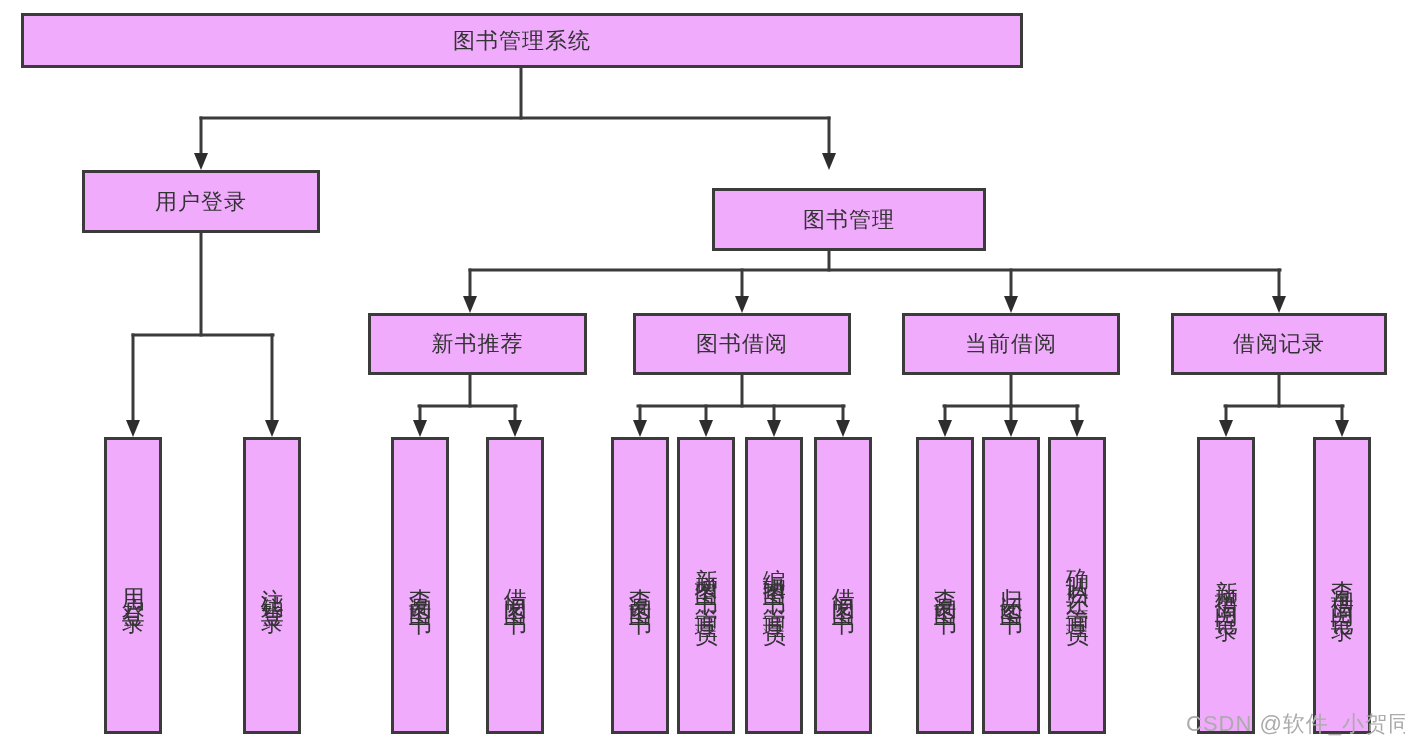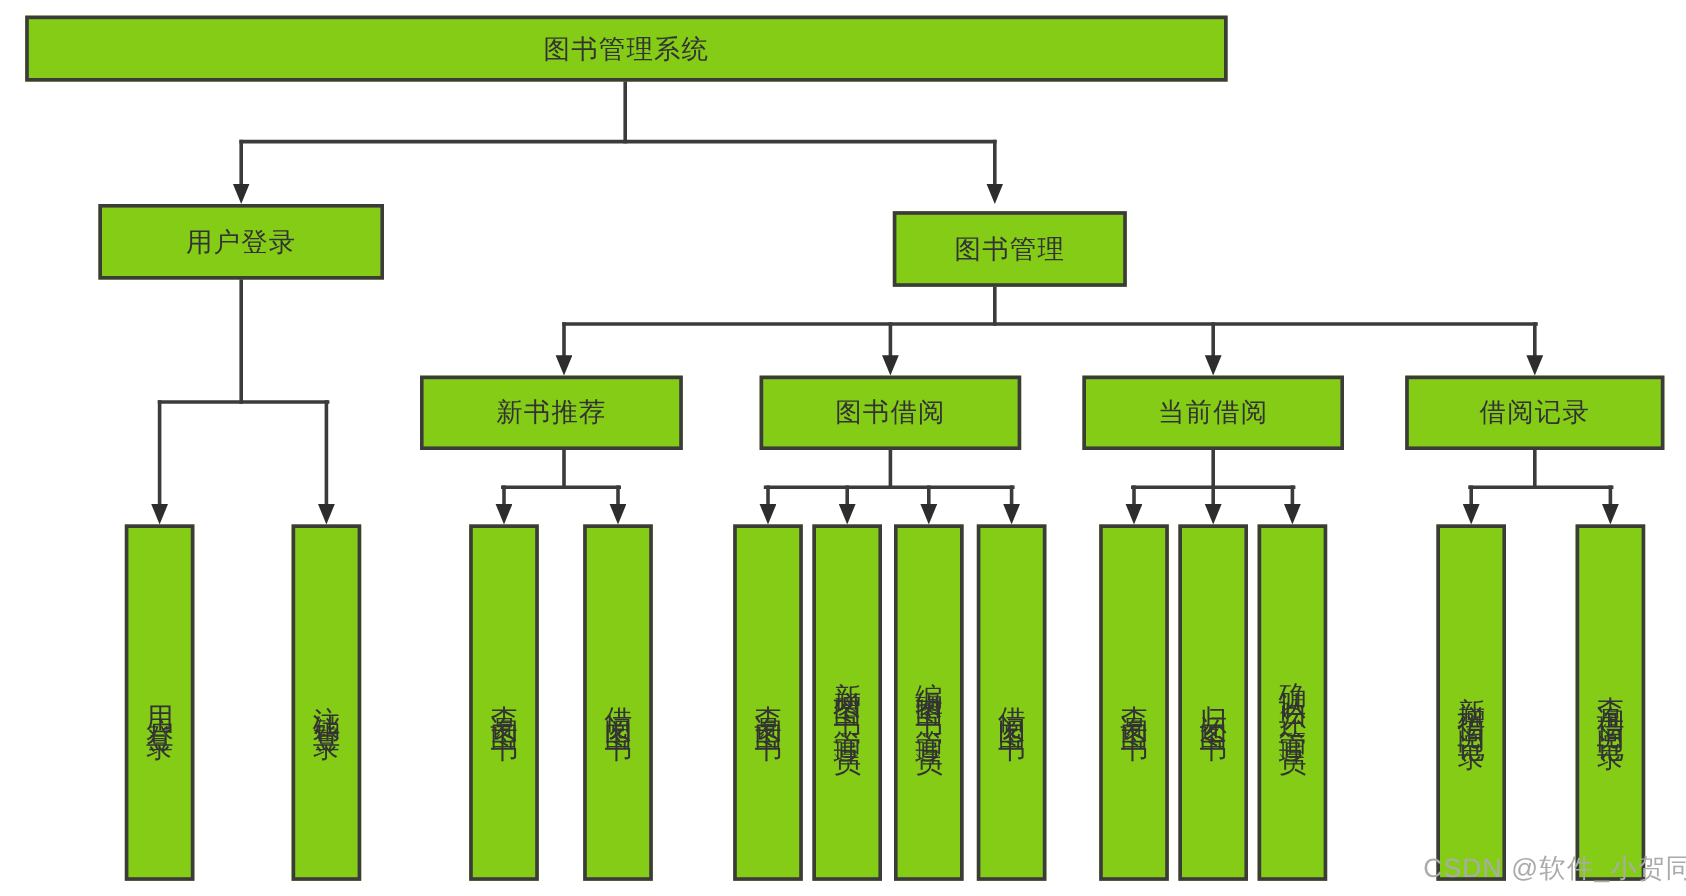--- a/index.html
+++ b/index.html
@@ -12,40 +12,40 @@
     overflow:hidden;
   }
   .connectors{
     position:absolute;left:0;top:0;width:1405px;height:747px;
     z-index:0;
   }
   .node{
     position:absolute;
     box-sizing:border-box;
     border:3px solid #3b3b3b;
-    background:#84cc16;
+    background:#f0abfc;
     display:flex;align-items:center;justify-content:center;
     z-index:1;
   }
   .hbox{
     font-size:22px;
     letter-spacing:1px;
     white-space:nowrap;
   }
   .vbox{
     writing-mode:vertical-rl;
     text-orientation:mixed;
     font-size:23px;
     letter-spacing:8px;
     line-height:1.1;
   }
   .root{left:21px;top:13px;width:1002px;height:55px;}
   .b0{left:82px;top:170px;width:238px;height:63px;}
-  .b1{left:712px;top:176px;width:195px;height:63px;margin-left:32px;}
-  .c0{left:350px;top:313px;width:219px;height:62px;}
+  .b1{left:712px;top:188px;width:274px;height:63px;}
+  .c0{left:368px;top:313px;width:219px;height:62px;}
   .c1{left:633px;top:313px;width:218px;height:62px;}
   .c2{left:902px;top:313px;width:218px;height:62px;}
   .c3{left:1171px;top:313px;width:216px;height:62px;}
   .leaf{top:437px;width:58px;height:297px;}
   .l1{left:104px;}  .l2{left:243px;}
   .l3{left:391px;}  .l4{left:486px;}
   .l5{left:611px;}  .l6{left:677px;}
   .l7{left:745px;}  .l8{left:814px;}
   .l9{left:916px;}  .l10{left:982px;}
   .l11{left:1048px;}

